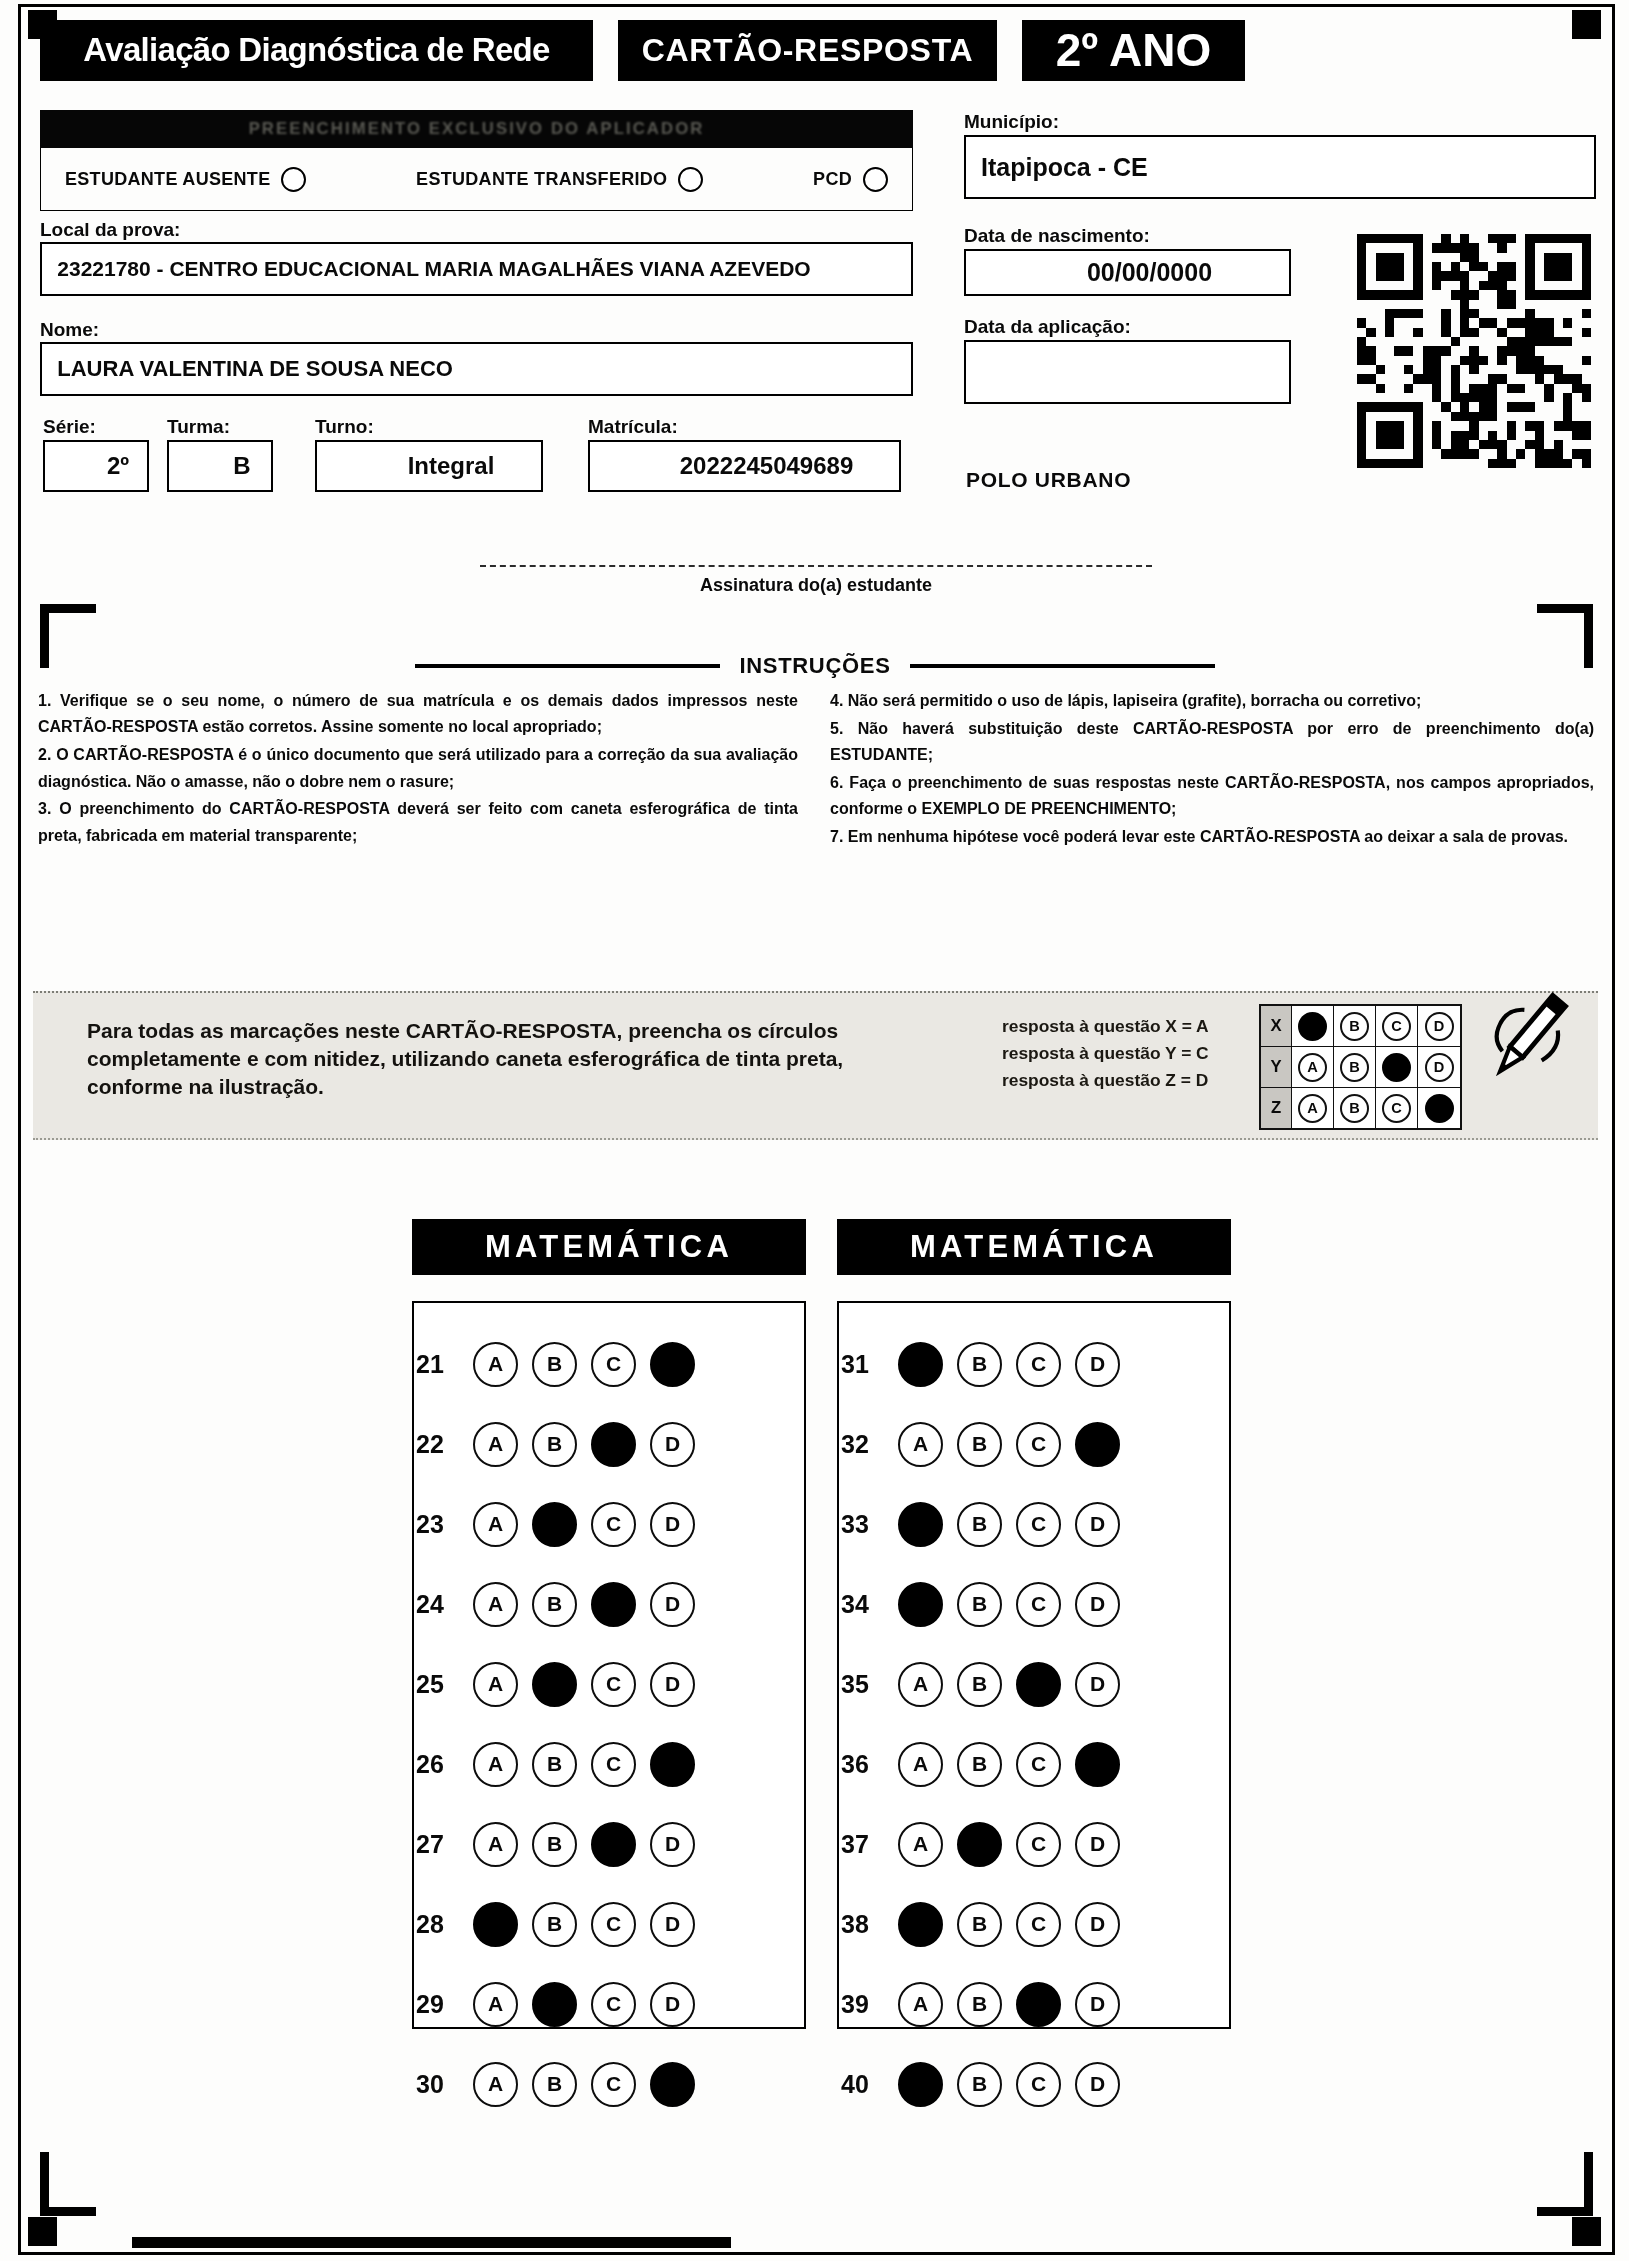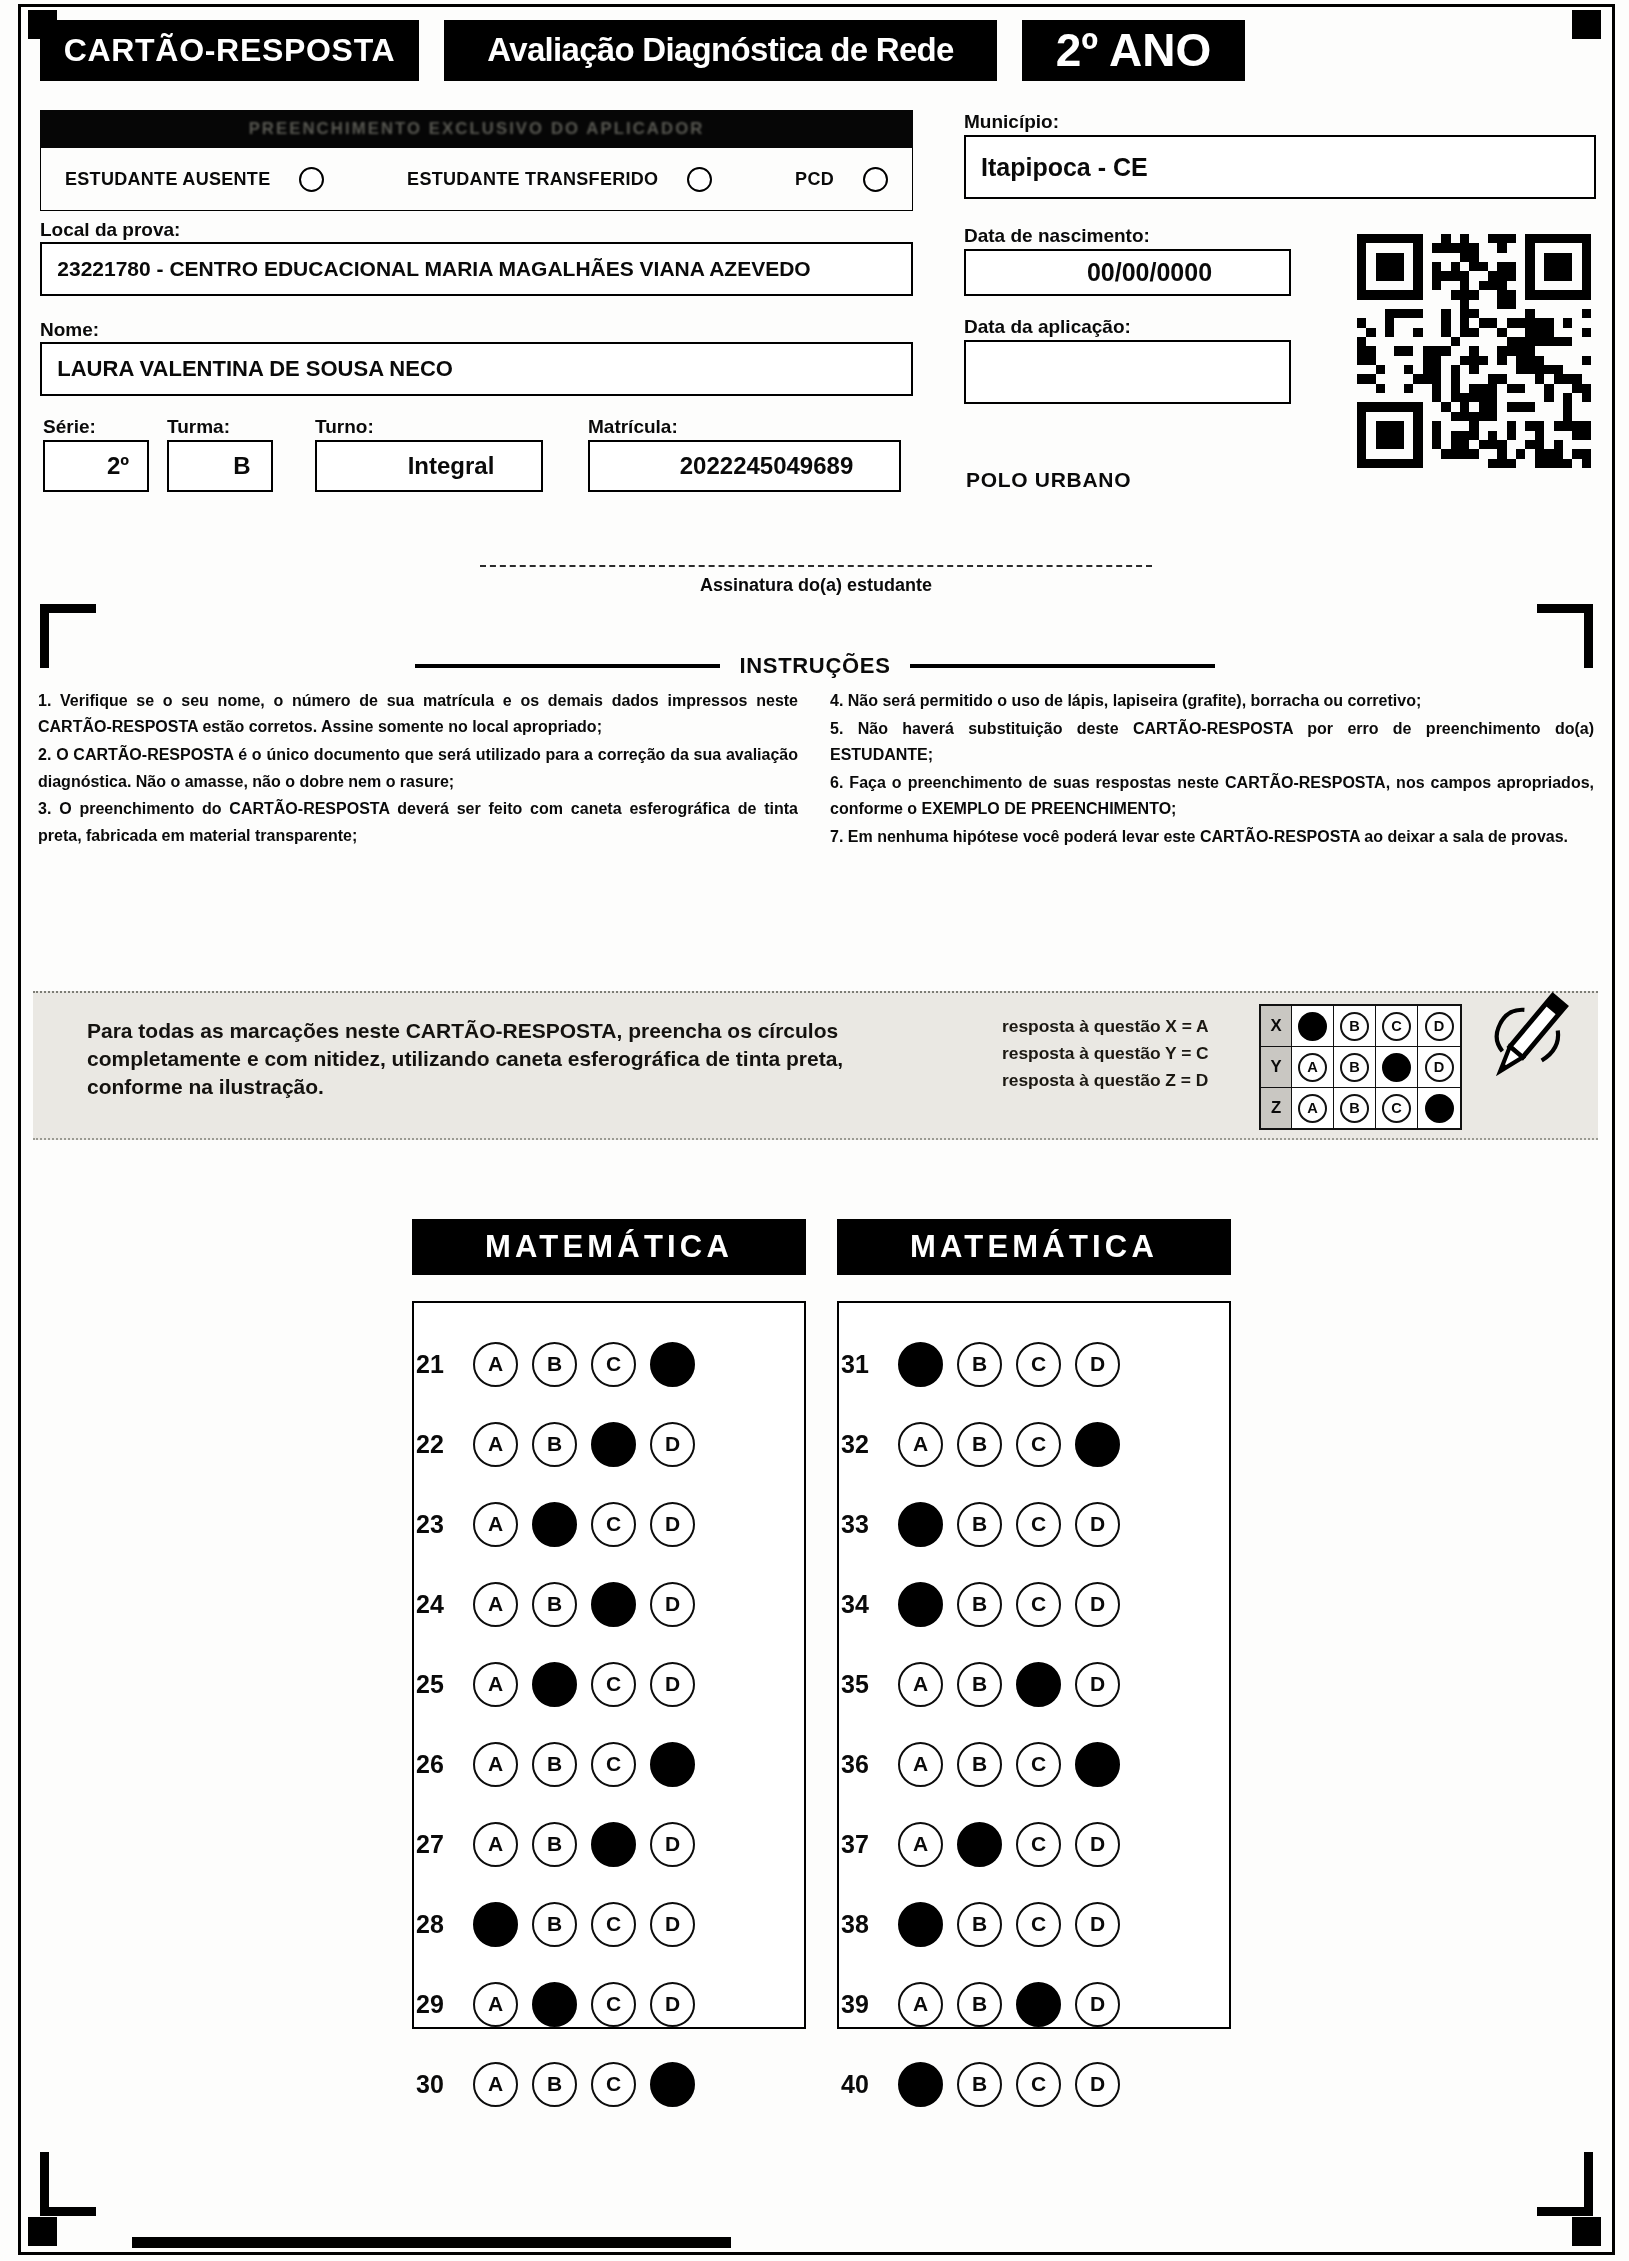--- a/index.html
+++ b/index.html
@@ -25,21 +25,21 @@
   
   .flabel { position:absolute; font-size:19px; font-weight:bold; }
   .fbox { position:absolute; border:2.1px solid #000; background:#fff; display:flex; align-items:center; font-weight:bold; }
   .fbox.padded { padding-left:15.3px; }
   .fbox.centered { justify-content:center;padding-left:44px; }
 
   .applicator-bar { position:absolute; left:40px; top:110px; width:873px; height:38px; background:#060606; display:flex; align-items:center; justify-content:center; }
   .applicator-bar span { color:#6e6e66; font-size:16.7px; font-weight:bold; letter-spacing:2.1px; filter:blur(1.1px); opacity:.8; }
 
   .status-box { position:absolute; left:40px; top:148px; width:873px; height:63px; border:1.4px solid #000; border-top:none; display:flex; align-items:center; justify-content:space-between; padding:0 24px; }
-  .status-item { display:flex; align-items:center; gap:29px; }
+  .status-item { display:flex; align-items:center; gap:11px; }
   .status-label { font-size:18px; font-weight:bold; letter-spacing:0.3px; }
   .status-bubble { width:25px; height:25px; border:2.1px solid #000; border-radius:50%; background:#fff; }
 
   .polo { position:absolute; left:966px; top:468px; font-size:21px; font-weight:bold; letter-spacing:0.7px; }
 
   
   .qr { position:absolute; left:1357px; top:234px; width:234px; height:234px; }
   .qr svg { width:100%; height:100%; shape-rendering:crispEdges; }
 
   
@@ -93,22 +93,22 @@
 <div class="page">
 
   <div class="frame"></div>
   <div class="corner tl"></div>
   <div class="corner tr"></div>
   <div class="corner bl"></div>
   <div class="corner br"></div>
   <div class="bottom-bar"></div>
 
   <div class="topbar">
+    <div class="hbox center">Avaliação Diagnóstica de Rede</div>
     <div class="hbox left">CARTÃO-RESPOSTA</div>
-    <div class="hbox center">Avaliação Diagnóstica de Rede</div>
     <div class="hbox right">2º ANO</div>
   </div>
 
   <div class="applicator-bar">
     <span>PREENCHIMENTO EXCLUSIVO DO APLICADOR</span>
   </div>
   <div class="status-box" id="status-row">
       <div class="status-item">
         <span class="status-label">ESTUDANTE AUSENTE</span>
         <span class="status-bubble"></span>

